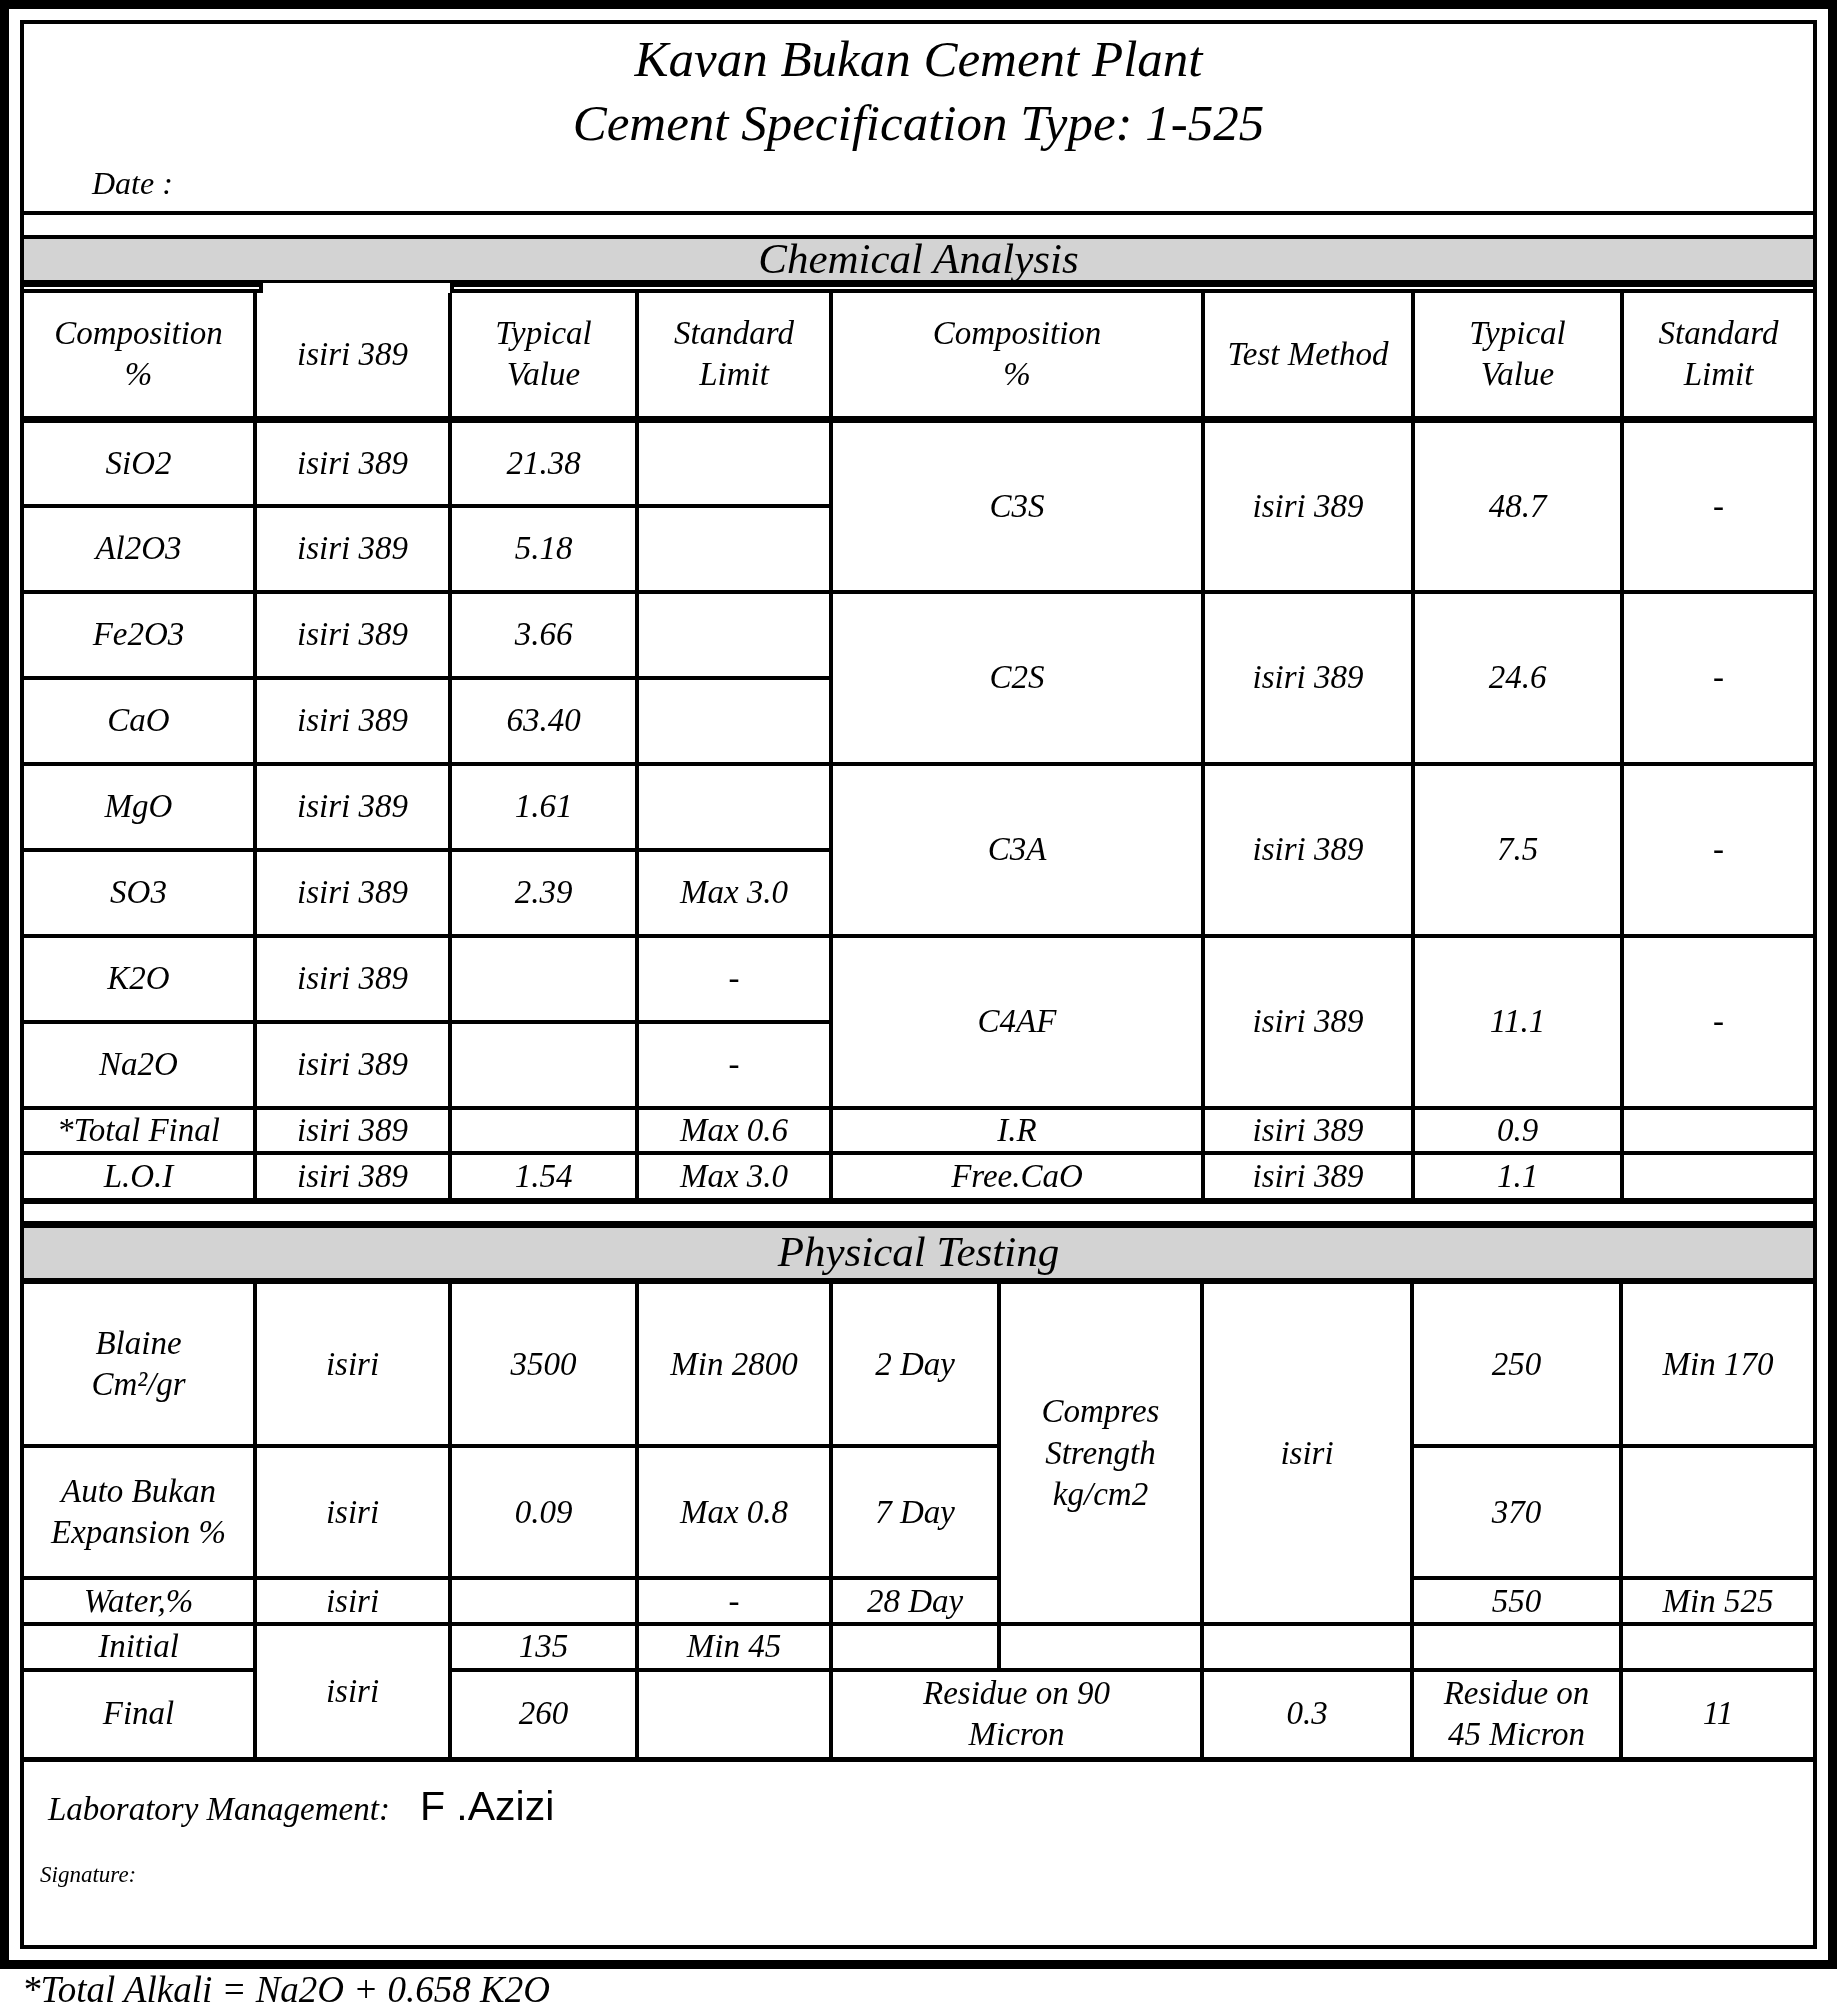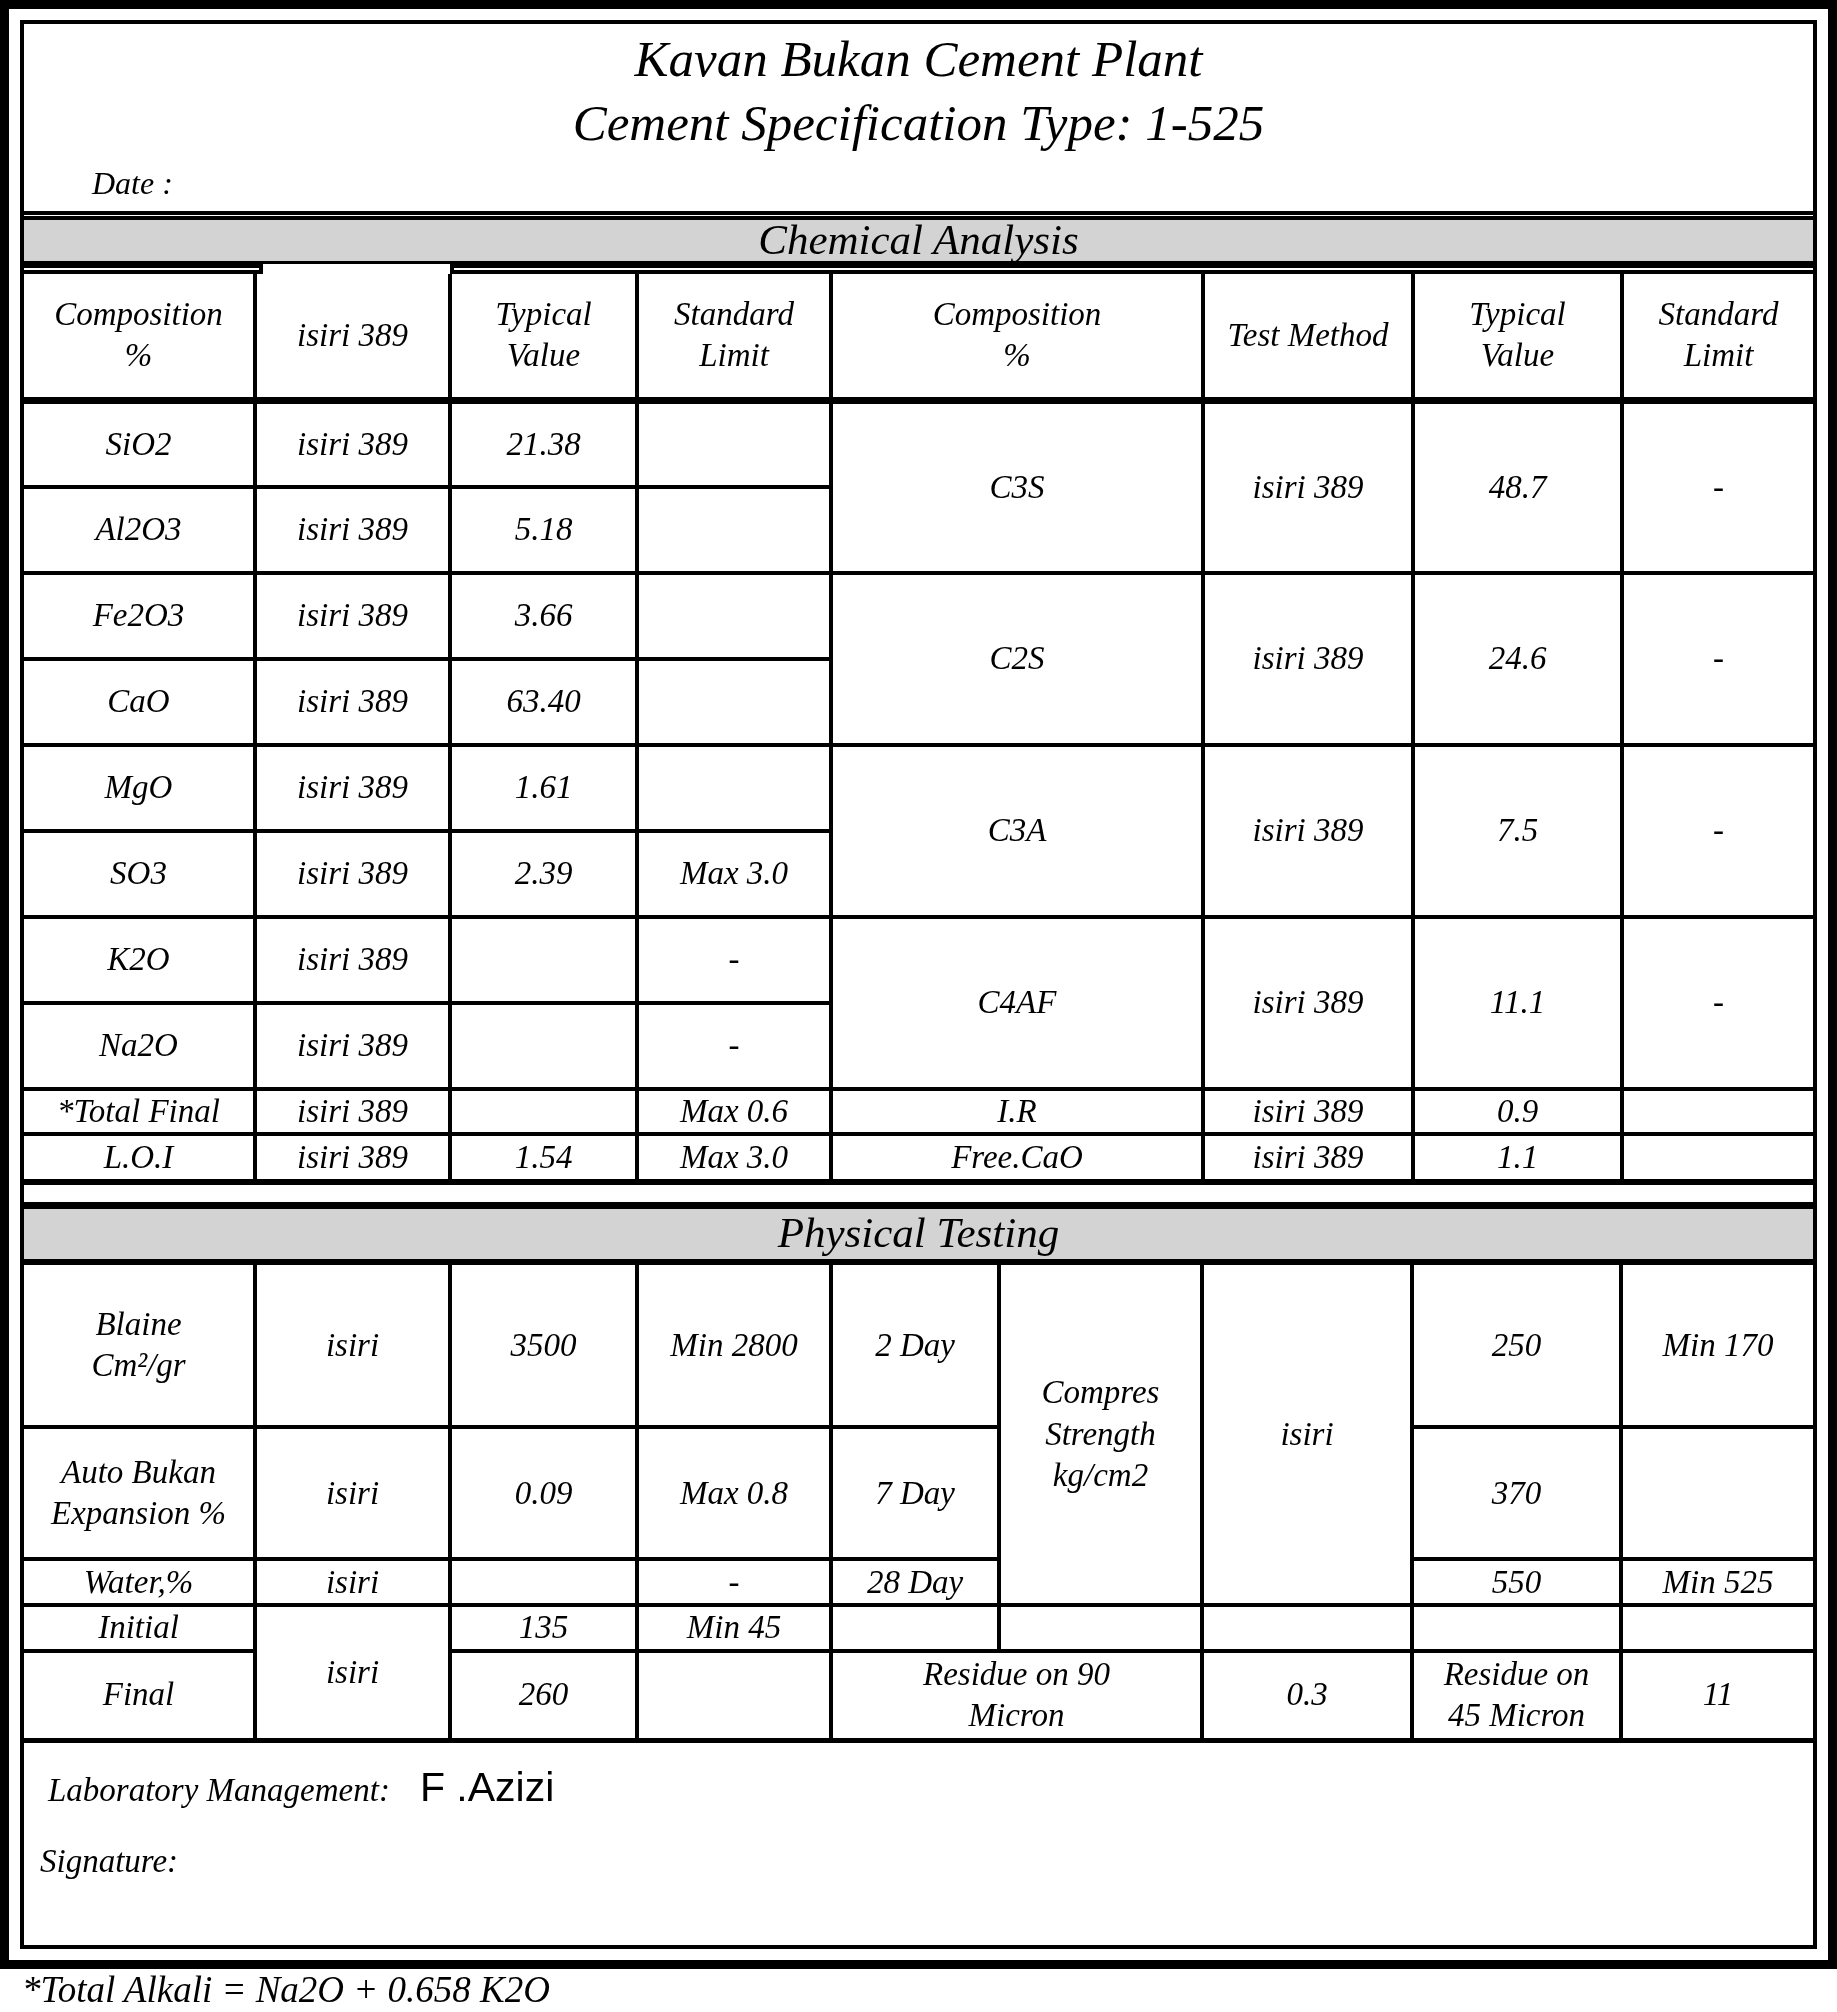--- a/index.html
+++ b/index.html
@@ -14,21 +14,21 @@
   .inner{
     box-sizing:border-box;height:100%;border:4px solid #000;
     display:flex;flex-direction:column;overflow:hidden;background:#fff;
   }
   
   .title-block{flex:none;height:191px;box-sizing:border-box;border-bottom:4px solid #000;position:relative;padding-top:3.2px;}
   .title-line1,.title-line2{text-align:center;font-size:51px;line-height:64px;white-space:nowrap;}
   .date-label{position:absolute;left:68px;bottom:9.5px;font-size:32px;}
   
   .band{flex:none;background:#d3d3d3;text-align:center;}
-  .chem-band{margin-top:1px;border-top:4.8px solid #000;height:41px;line-height:40px;font-size:43px;}
+  .chem-band{margin-top:20px;border-top:4.8px solid #000;height:41px;line-height:40px;font-size:43px;}
   .phys-band{margin-top:17px;border-top:7.1px solid #000;border-bottom:6.4px solid #000;height:50px;line-height:48px;font-size:43px;}
   
   .notch-strip{flex:none;height:12.7px;display:flex;}
   .notch-strip .seg-dark{background:linear-gradient(#000 0 7.1px,#fff 7.1px 9.5px,#000 9.5px 12.7px);}
   .notch-strip .seg1{width:235px;}
   .notch-strip .seg2{width:195px;box-sizing:border-box;border-left:4px solid #000;border-right:4px solid #000;
       background:linear-gradient(#000 0 3.2px,#fff 3.2px 12.7px);}
   .notch-strip .seg3{flex:1;}
   
   table.tbl{flex:none;border-collapse:collapse;table-layout:fixed;width:100%;border:hidden;}
@@ -38,21 +38,21 @@
     font-size:33px;line-height:1.25;white-space:pre-line;overflow:hidden;
   }
   table.chem tr.hdr td{border-bottom-width:7.1px;}
   .hr{flex:none;background:#000;}
   .hr1{height:6.4px;}
   .hr2{height:5.6px;}
   
   .footer-block{flex:1;position:relative;}
   .lab-row{margin:20.6px 0 0 24px;font-size:33px;}
   .lab-name{font-family:"Liberation Sans","DejaVu Sans",sans-serif;font-style:normal;font-size:41px;margin-left:30px;}
-  .signature-row{margin:32px 8px 0 16px;font-size:33px;}
+  .signature-row{margin:32px 8px 0 16px;font-size:23px;}
   
   .bottom-note{height:43px;line-height:41px;margin-left:22px;font-size:37px;}
 </style>
 </head>
 <body>
 
 <div class="page">
   <div class="frame">
     <div class="inner">
 

